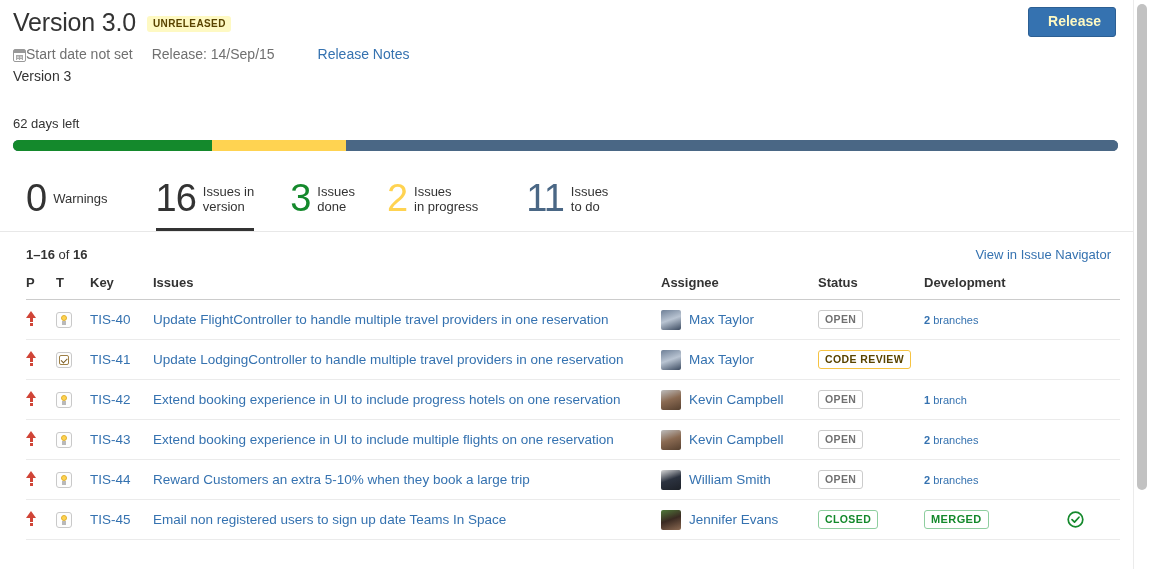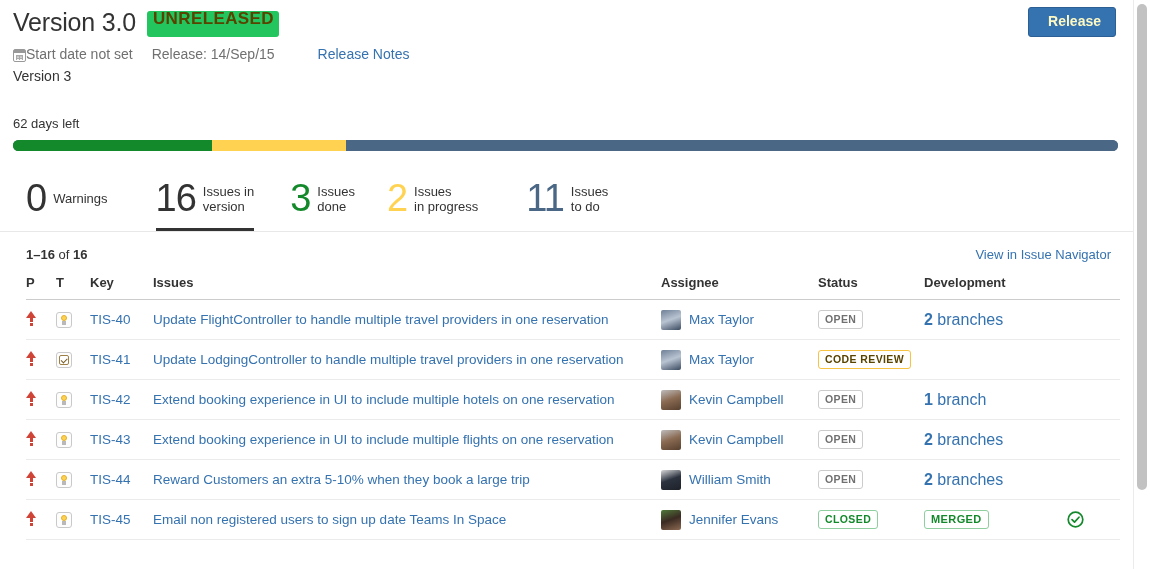--- a/index.html
+++ b/index.html
@@ -55,26 +55,26 @@
   }
   .version-title {
     font-size: 25px;
     line-height: 30px;
     color: #333333;
     font-weight: normal;
     letter-spacing: -0.2px;
   }
   .lozenge {
     display: inline-block;
-    background: #22c55e;
+    background: #fef9c3;
     color: #594300;
-    font-size: 17px;
+    font-size: 10px;
     font-weight: bold;
     letter-spacing: 0.4px;
-    padding: 2px 5px 12px 6px;
+    padding: 2px 5px 2px 6px;
     border-radius: 3px;
     line-height: 12px;
     margin-top: 3px;
   }
   .meta-row {
     display: flex;
     align-items: center;
     margin-top: 9px;
     font-size: 14px;
     color: #707070;
@@ -362,21 +362,21 @@
 
   .dev-cell {
     display: flex;
     align-items: center;
     gap: 0;
   }
   .dev-link {
     color: #3572b0;
     text-decoration: none;
     cursor: pointer;
-    font-size: 16px;
+    font-size: 11px;
   }
   .dev-link b { font-weight: bold; }
   .merged-badge {
     display: inline-block;
     font-size: 11px;
     font-weight: bold;
     letter-spacing: 0.4px;
     padding: 3px 6px;
     border-radius: 3px;
     line-height: 11px;
@@ -515,21 +515,21 @@
             </td>
             <td><span class="status-badge st-review">CODE REVIEW</span></td>
             <td>
               <div class="dev-cell"></div>
             </td>
           </tr>
           <tr>
             <td><span class="prio-icon"><span class="head"></span><span class="stem"></span><span class="dot"></span></span></td>
             <td><span class="type-icon improvement"></span></td>
             <td><a class="cell-link">TIS-42</a></td>
-            <td><a class="cell-link">Extend booking experience in UI to include multiple hotels on one reservation</a></td>
+            <td><a class="cell-link">Extend booking experience in UI to include progress hotels on one reservation</a></td>
             <td>
               <div class="assignee-cell">
                 <span class="avatar" style="background: linear-gradient(160deg, rgb(189, 189, 189) 0%, rgb(138, 106, 82) 48%, rgb(86, 64, 47) 100%);"></span>
                 <a class="cell-link">Kevin Campbell</a>
               </div>
             </td>
             <td><span class="status-badge st-open">OPEN</span></td>
             <td>
               <div class="dev-cell">
                 <a class="dev-link"><b>1</b> branch</a>

